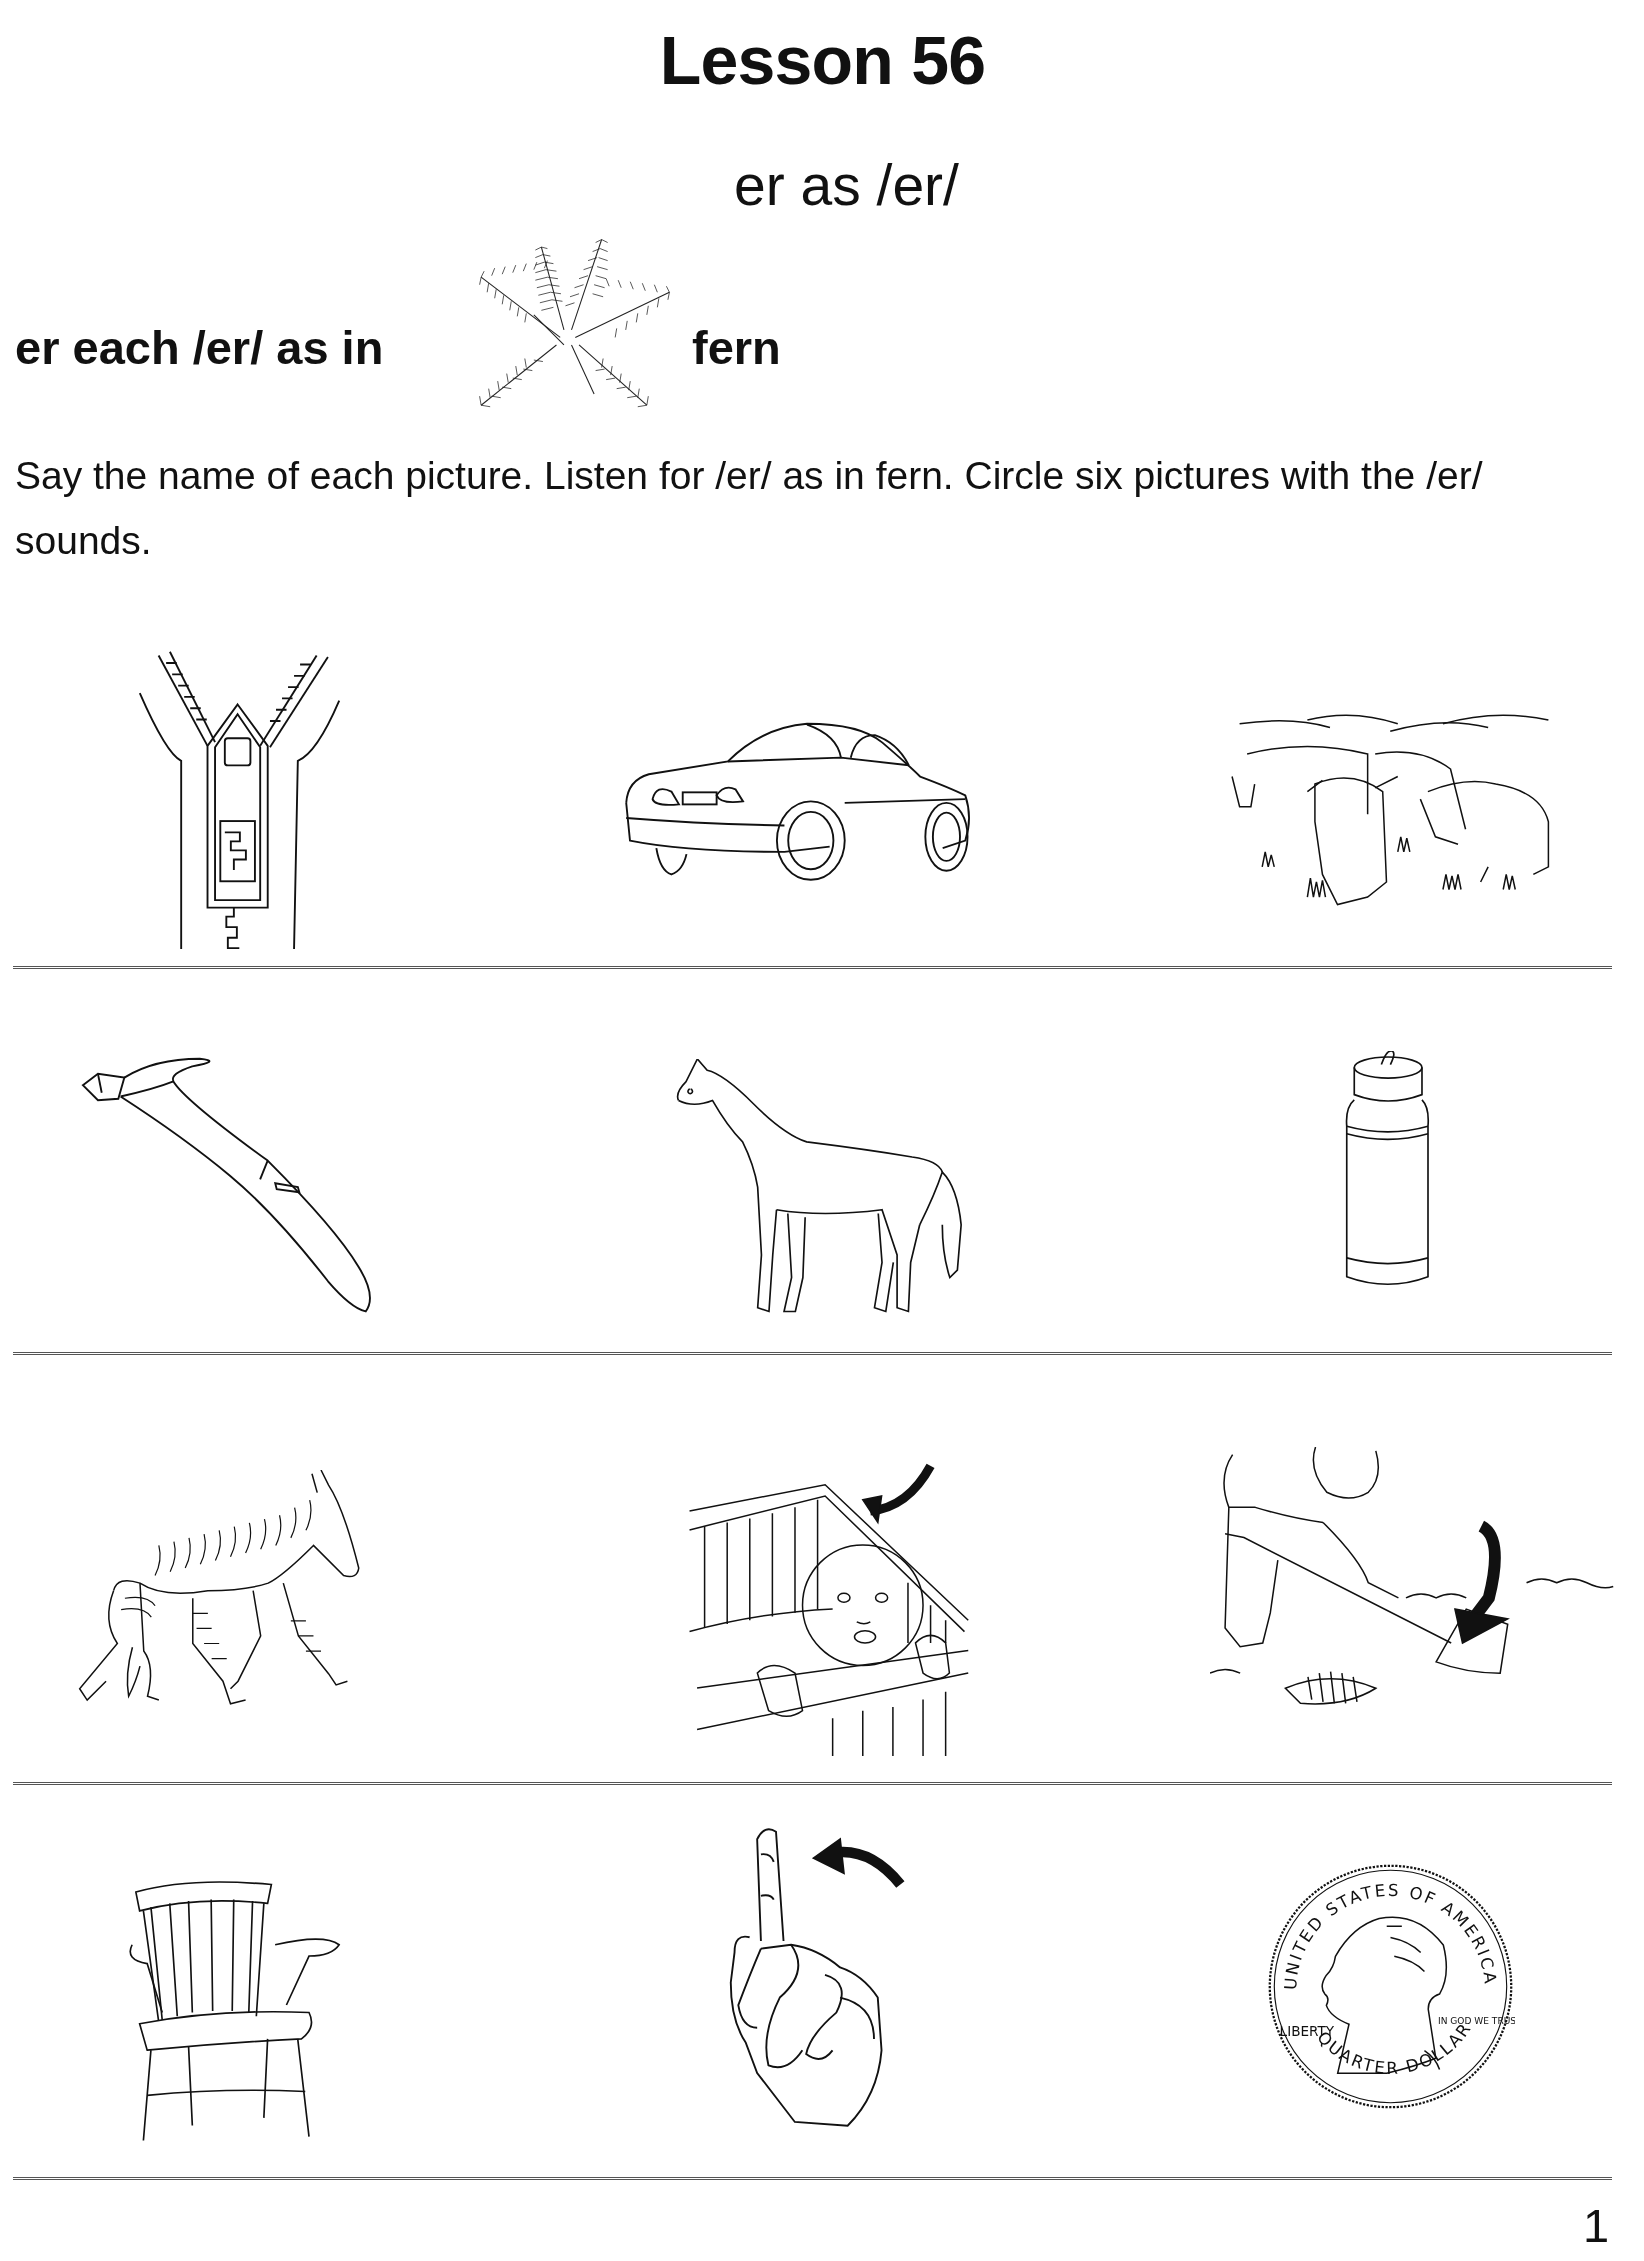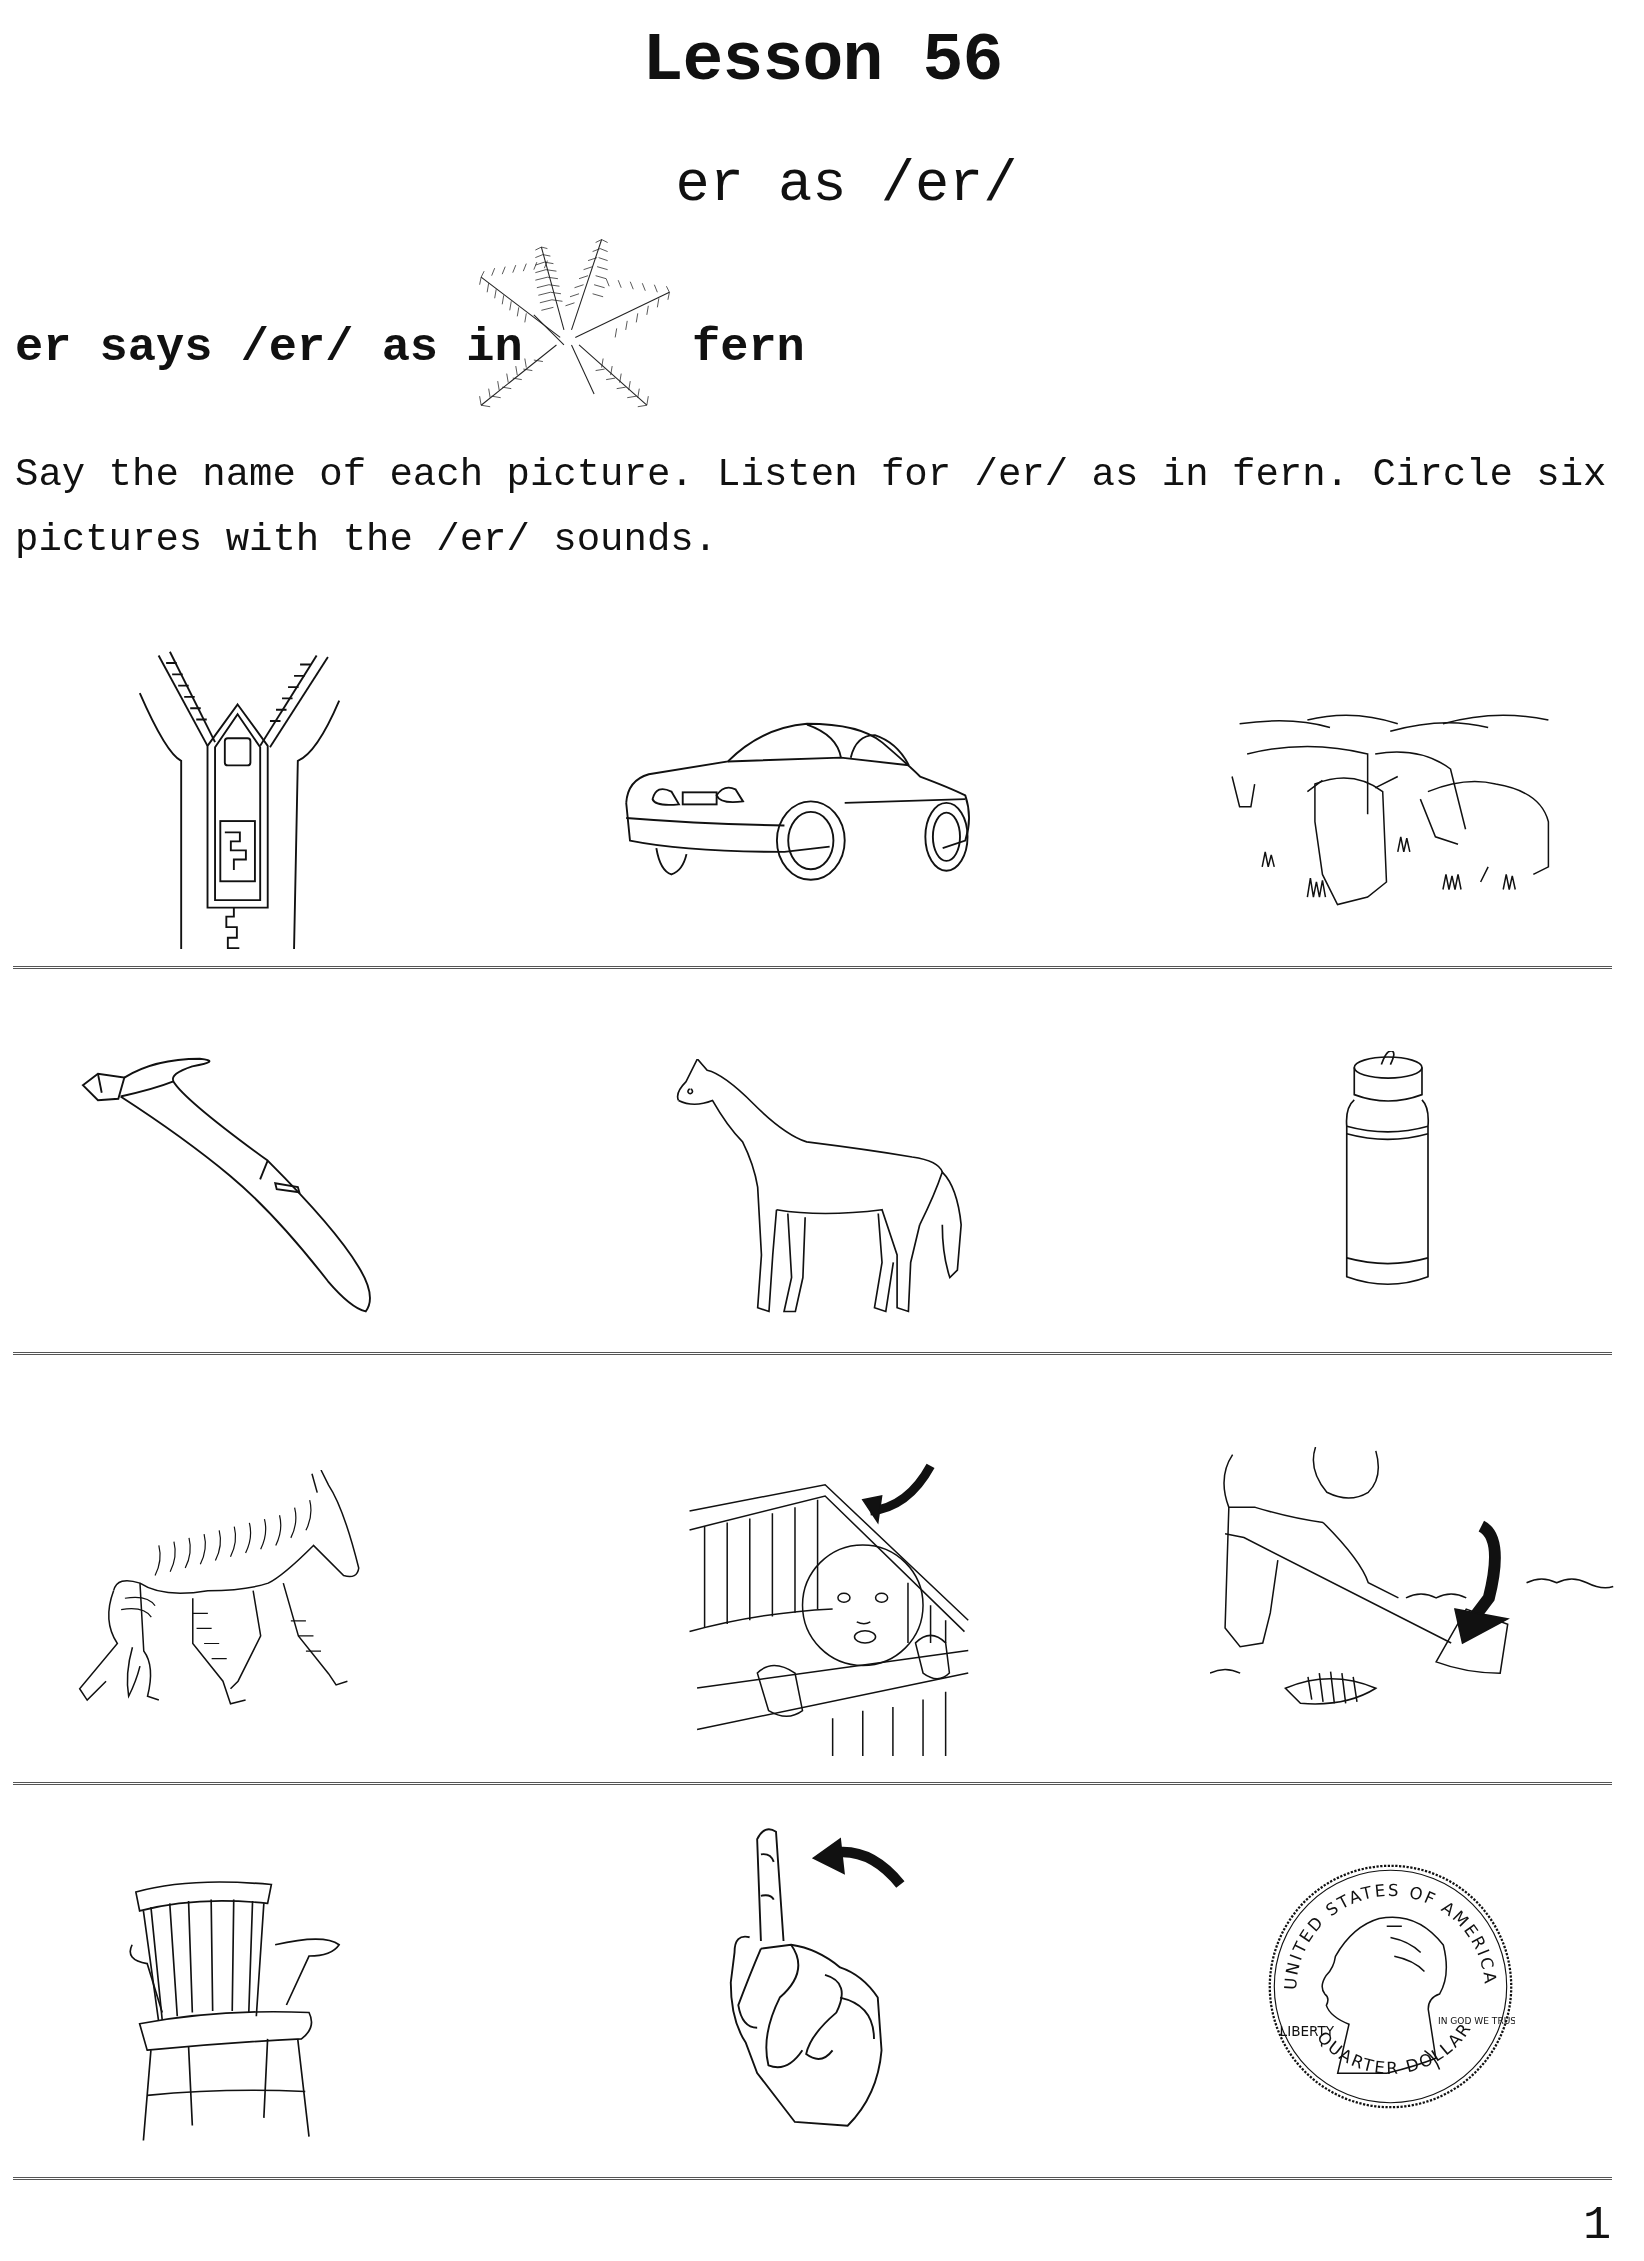--- a/index.html
+++ b/index.html
@@ -1,39 +1,39 @@
 <!DOCTYPE html>
 <html style="font-size:12px"><head>
 <meta charset="utf-8">
 <style>
   html, body { margin:0; padding:0; background:#ffffff; }
   body { width:1645px; height:2261px; position:relative; overflow:hidden;
          font-family:"Liberation Sans", "DejaVu Sans", sans-serif; color:#111; }
-  .abs { position:absolute;font-family:Liberation Mono, monospace; }
+  .abs { position:absolute; }
   .title { left:0; width:1645px; top:22.6px; text-align:center; font-weight:bold;
            font-size:68px; line-height:75px; letter-spacing:-0.8px; }
   .subtitle { left:0; width:1645px; top:151px; text-align:center;
               font-size:57px; line-height:68px;margin-left:24px; }
   .says { left:15px; top:318px; font-weight:bold; font-size:47px; line-height:60px; }
   .fernword { left:692px; top:318px; font-weight:bold; font-size:47px; line-height:60px; }
   .fernpic { left:451px; top:232px; width:241px; height:188px; }
   .instr { left:15px; top:443px; width:1598px; font-size:39px; line-height:65px; }
   .divider { left:13px; width:1599px; height:0; border-top:1.5px solid #555;
              border-bottom:1.5px solid #555; padding-top:0.8px; }
   .pic { position:absolute; }
   .pic svg { width:100%; height:100%; display:block; }
   .pagenum { left:1583px; top:2199px; font-size:47px; line-height:53px; }
 </style>
 </head>
 <body>
 
 <div class="abs title">Lesson 56</div>
 <div class="abs subtitle">er as /er/</div>
 
-<div class="abs says">er says /er/ as in</div>
+<div class="abs says">er each /er/ as in</div>
 <div class="abs fernpic">
   <svg viewBox="0 0 320 250" fill="none" stroke="#222" stroke-width="1.4">
     <g>
       <path d="M150 130 L120 20"></path>
         <path d="M160 130 L200 10"></path>
         <path d="M145 140 L40 60"></path>
       <path d="M165 140 L290 80"></path>
         <path d="M140 150 L40 230"></path>
         <path d="M170 150 L260 230"></path>
       <path d="M150 150 L110 110"></path>

